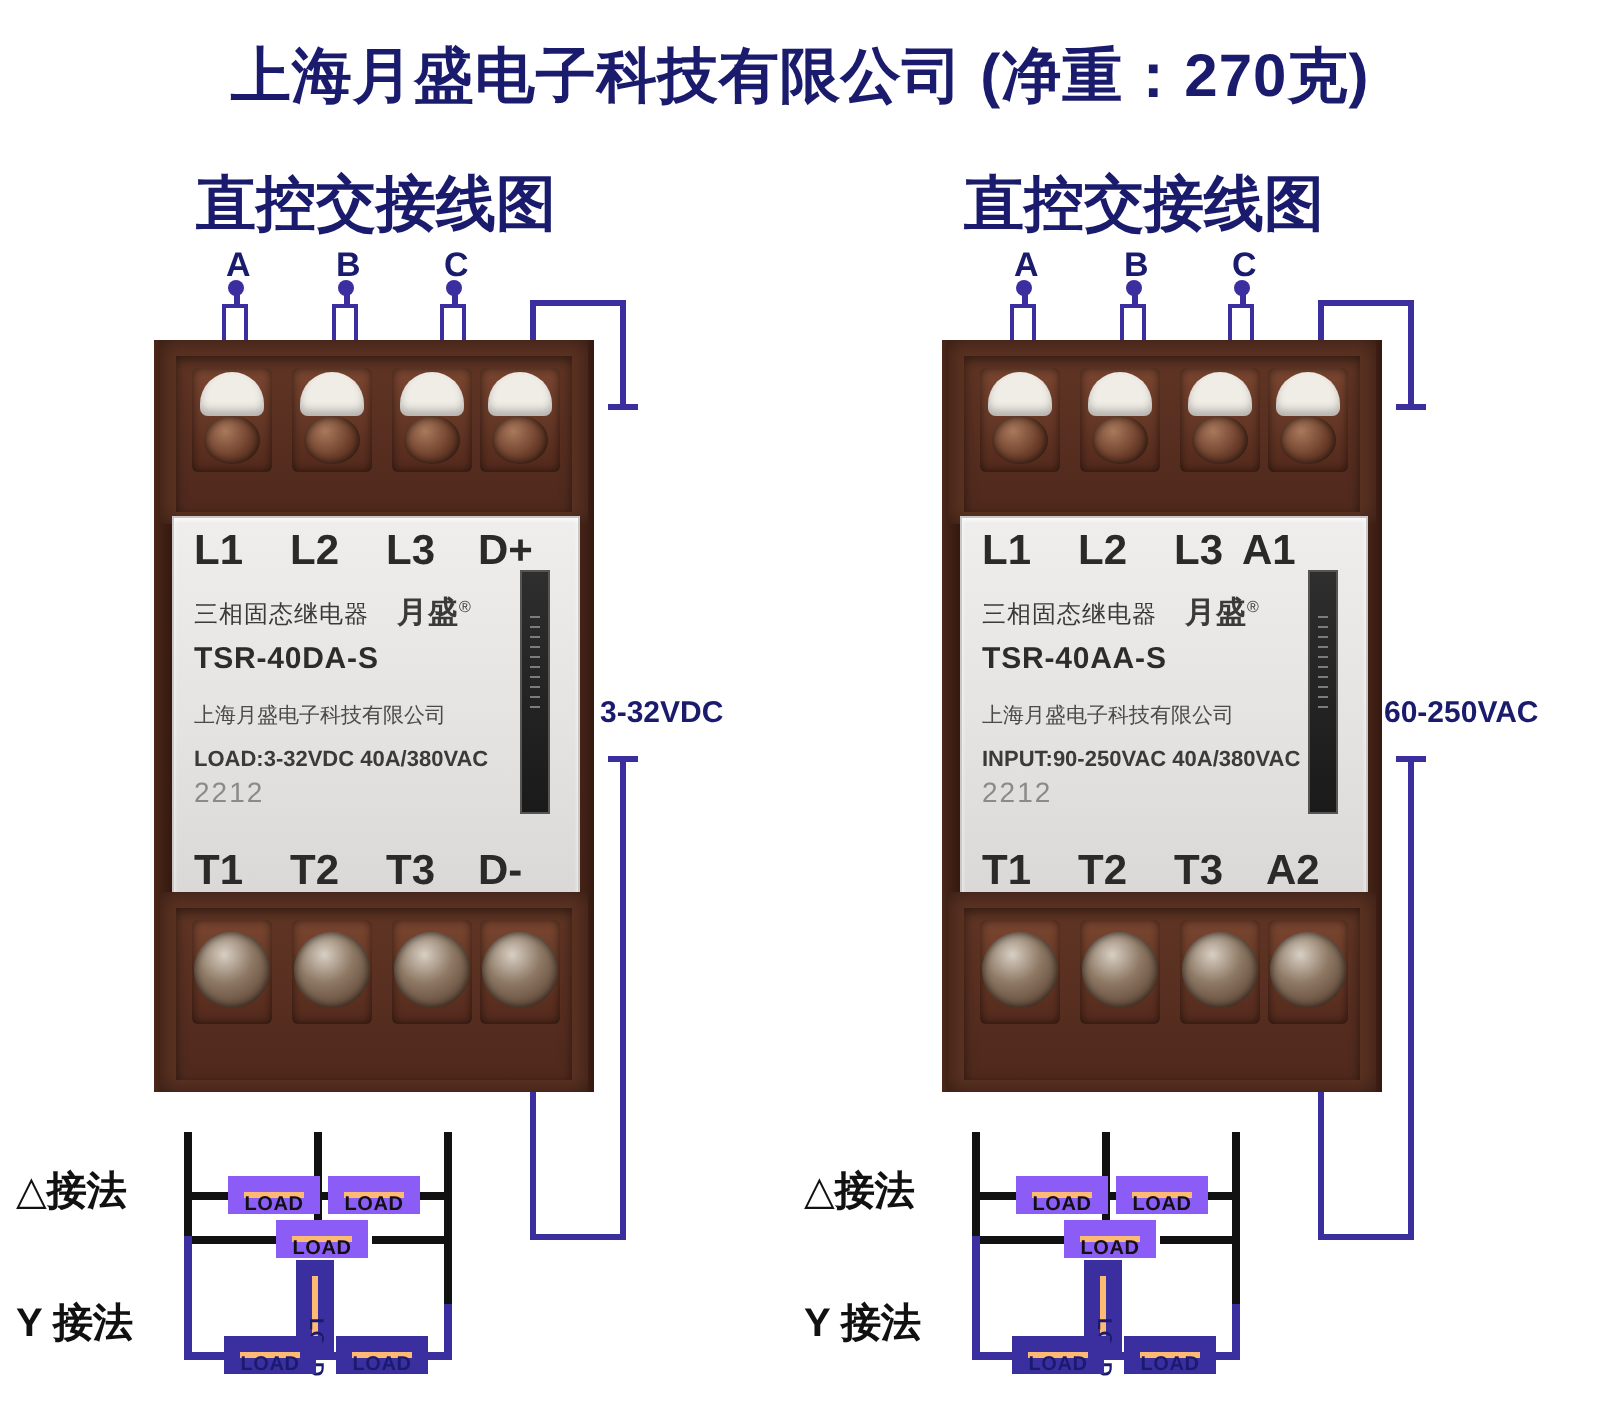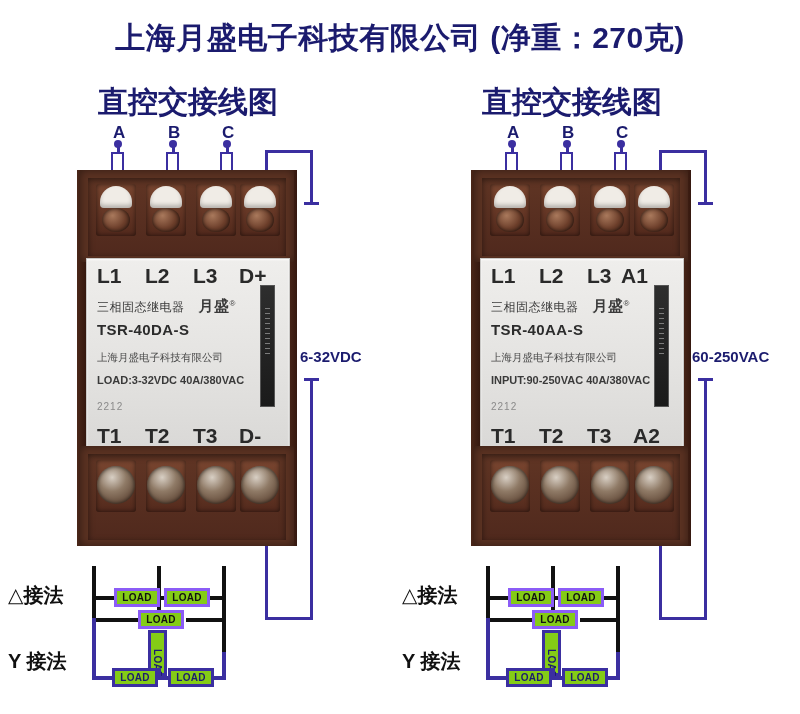--- a/index.html
+++ b/index.html
@@ -219,22 +219,22 @@
     left: 10px;
     top: 115px;
     font-size: 11px;
     color: #3a3a3a;
     font-weight: bold;
     white-space: nowrap;
   }
   .batch-line {
     position: absolute;
     left: 10px;
-    top: 142px;
-    font-size: 10px;
+    top: 129px;
+    font-size: 14px;
     color: #8a8a8a;
     letter-spacing: 1px;
   }
   .barcode {
     position: absolute;
     right: 14px;
     top: 26px;
     width: 13px;
     height: 120px;
     background: linear-gradient(180deg, #2e2e2e 0%, #1a1a1a 100%);
@@ -272,22 +272,22 @@
   .lwire { position: absolute; }
   .lwire.blk { background: #111111; }
   .lwire.pur { background: #3b2fa0; }
   .lwire.v { width: 4px; }
   .lwire.h { height: 4px; }
 
   .load-box {
     position: absolute;
     width: 46px;
     height: 19px;
-    background: #84cc16;
-    border: 3px solid #8b5cf6;
+    background: #fdba74;
+    border: 8px solid #8b5cf6;
     box-sizing: border-box;
     font-size: 10px;
     font-weight: bold;
     color: #111111;
     text-align: center;
     line-height: 13px;
     letter-spacing: .3px;
   }
   .load-box.pur {
     border-color: #3b2fa0;
@@ -337,21 +337,21 @@
 
   <div class="wire-dot" style="left:223px; top:140px;"></div>
   <div class="wire wire-v" style="left:226px; top:144px; height:46px;"></div>
   <div class="fuse" style="left:220px; top:152px;"></div>
 
   <div class="wire wire-v" style="left:265px; top:150px; height:40px;"></div>
   <div class="wire wire-h" style="left:265px; top:150px; width:48px;"></div>
   <div class="wire wire-v" style="left:310px; top:150px; height:54px;"></div>
   <div class="wire-cap" style="left:304px; top:202px;"></div>
 
-  <div class="ctrl-label" style="left:300px; top:348px;">6-32VDC</div>
+  <div class="ctrl-label" style="left:300px; top:348px;">3-32VDC</div>
 
   <div class="wire-cap" style="left:304px; top:378px;"></div>
   <div class="wire wire-v" style="left:310px; top:378px; height:242px;"></div>
   <div class="wire wire-h" style="left:265px; top:617px; width:48px;"></div>
   <div class="wire wire-v" style="left:265px; top:540px; height:80px;"></div>
 
   <div class="device" style="left:80px; top:170px;">
     <div class="side-rail" style="left:-3px;"></div>
     <div class="side-rail" style="right:-3px;"></div>
 

